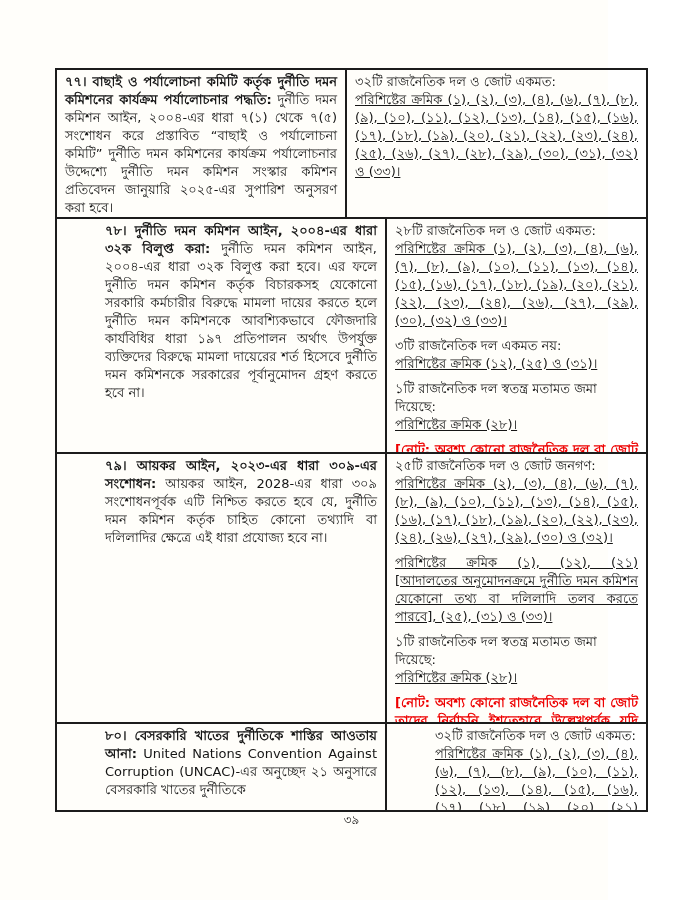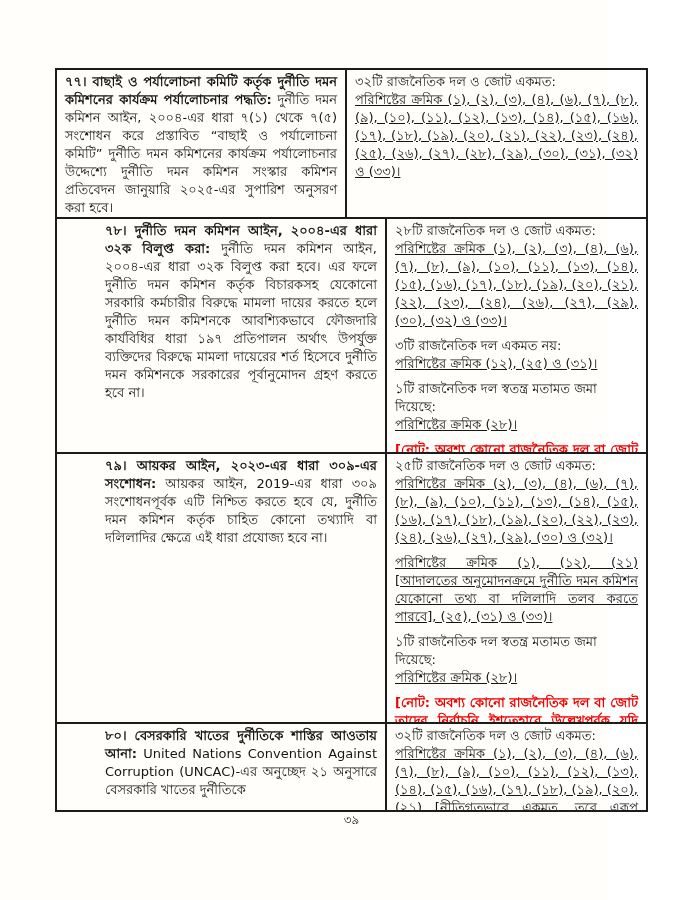--- a/index.html
+++ b/index.html
@@ -40,21 +40,21 @@
     color:var(--red,#ee0000); font-weight:bold; text-align:justify;
     margin-top:2px;
   }
   .page-number {
     position:absolute; left:55px; top:811px; width:593px;
     text-align:center; font-size:12px; color:var(--ink,#161616);
   }
   .r0 { height:147px; }
   .r1 { height:235px; }
   .r2 { height:270px; }
-  .r3 { height:88px; }
+  .r3 { height:88px;gap:40px; }
 </style>
 </head>
 <body>
 
 <div class="page">
 
   <div class="doc-table">
 
     <div class="row r0">
       <div class="cell cell-l">
@@ -84,25 +84,25 @@
         <div class="sec">
           <div class="sec-head">১টি রাজনৈতিক দল স্বতন্ত্র মতামত জমা দিয়েছে:</div>
           <div class="just">পরিশিষ্টের ক্রমিক (২৮)।</div>
         </div>
         <div class="note">[নোট: অবশ্য কোনো রাজনৈতিক দল বা জোট তাদের নির্বাচনি ইশতেহারে উল্লেখপূর্বক যদি জনগণের ম্যান্ডেট লাভ করে তাহলে তারা সেইমতে ব্যবস্থা গ্রহণ করতে পারবে।]</div>
       </div>
     </div>
 
     <div class="row r2">
       <div class="cell cell-l">
-        <p><span class="b">৭৯। আয়কর আইন, ২০২৩-এর ধারা ৩০৯-এর সংশোধন:</span> <span>আয়কর আইন, 2019-এর ধারা ৩০৯ সংশোধনপূর্বক এটি নিশ্চিত করতে হবে যে, দুর্নীতি দমন কমিশন কর্তৃক চাহিত কোনো তথ্যাদি বা দলিলাদির ক্ষেত্রে এই ধারা প্রযোজ্য হবে না।</span></p>
+        <p><span class="b">৭৯। আয়কর আইন, ২০২৩-এর ধারা ৩০৯-এর সংশোধন:</span> <span>আয়কর আইন, 2028-এর ধারা ৩০৯ সংশোধনপূর্বক এটি নিশ্চিত করতে হবে যে, দুর্নীতি দমন কমিশন কর্তৃক চাহিত কোনো তথ্যাদি বা দলিলাদির ক্ষেত্রে এই ধারা প্রযোজ্য হবে না।</span></p>
       </div>
       <div class="cell cell-r">
         <div class="sec">
-          <div class="sec-head">২৫টি রাজনৈতিক দল ও জোট একমত:</div>
+          <div class="sec-head">২৫টি রাজনৈতিক দল ও জোট জনগণ:</div>
           <div class="just">পরিশিষ্টের ক্রমিক (২), (৩), (৪), (৬), (৭), (৮), (৯), (১০), (১১), (১৩), (১৪), (১৫), (১৬), (১৭), (১৮), (১৯), (২০), (২২), (২৩), (২৪), (২৬), (২৭), (২৯), (৩০) ও (৩২)।</div>
         </div>
         <div class="sec">
           <div class="just">পরিশিষ্টের ক্রমিক (১), (১২), (২১) [আদালতের অনুমোদনক্রমে দুর্নীতি দমন কমিশন যেকোনো তথ্য বা দলিলাদি তলব করতে পারবে], (২৫), (৩১) ও (৩৩)।</div>
         </div>
         <div class="sec">
           <div class="sec-head">১টি রাজনৈতিক দল স্বতন্ত্র মতামত জমা দিয়েছে:</div>
           <div class="just">পরিশিষ্টের ক্রমিক (২৮)।</div>
         </div>
         <div class="note">[নোট: অবশ্য কোনো রাজনৈতিক দল বা জোট তাদের নির্বাচনি ইশতেহারে উল্লেখপূর্বক যদি জনগণের ম্যান্ডেট লাভ করে তাহলে তারা সেইমতে ব্যবস্থা গ্রহণ করতে পারবে।]</div>

